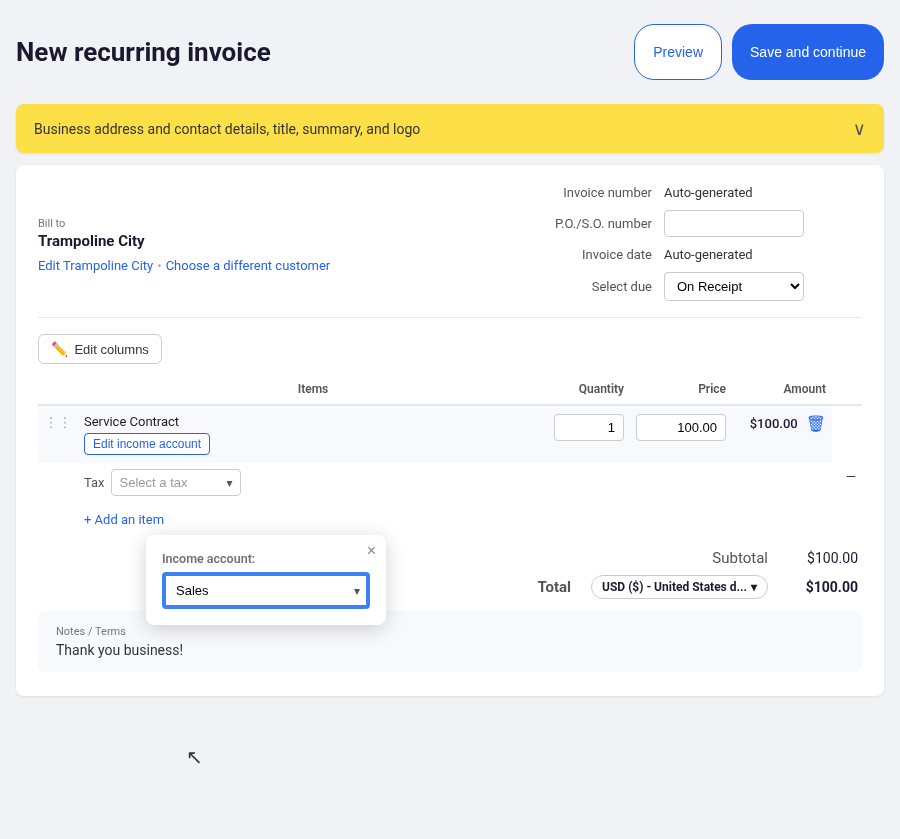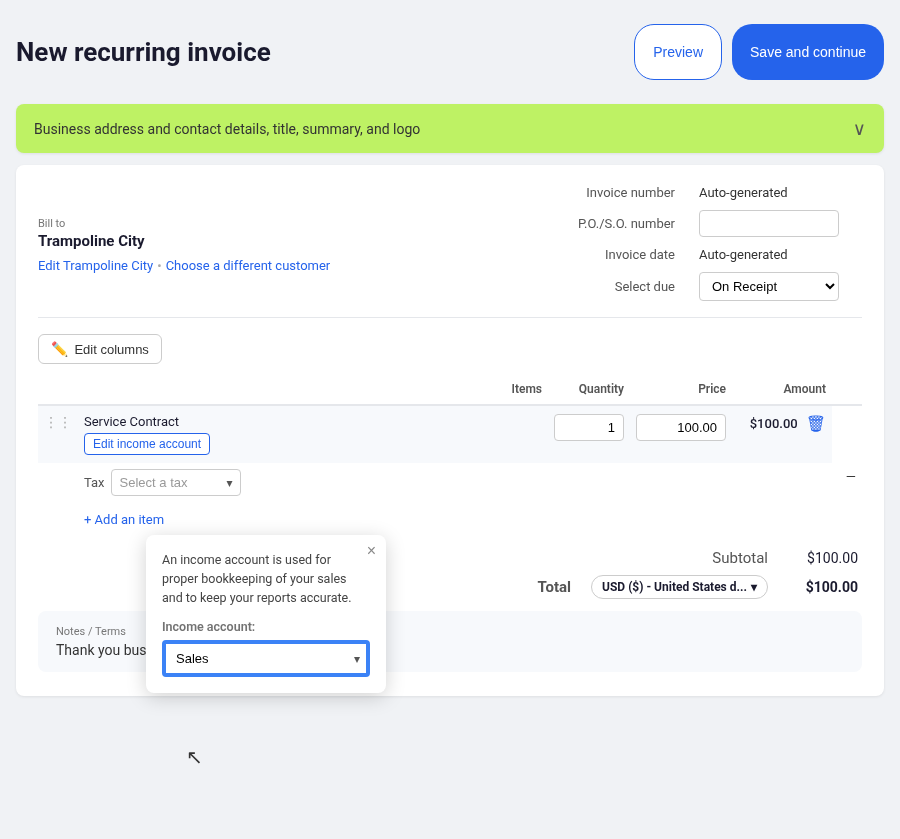--- a/index.html
+++ b/index.html
@@ -47,21 +47,21 @@
       color: white;
       border: none;
       padding: 20px 18px;
       border-radius: 20px;
       font-size: 14px;
       font-weight: 500;
       cursor: pointer;
     }
 
     .card {
-      background: #bef264;
+      background: #fde047;
       border-radius: 8px;
       margin-bottom: 12px;
       box-shadow: 0 1px 3px rgba(0,0,0,0.08);
     }
 
     .accordion-bar {
       display: flex;
       align-items: center;
       justify-content: space-between;
       padding: 14px 18px;
@@ -125,22 +125,22 @@
     .invoice-details {
       display: flex;
       flex-direction: column;
       gap: 10px;
       min-width: 320px;
     }
 
     .invoice-row {
       display: flex;
       align-items: center;
-      justify-content: center;
-      gap: 24px;
+      justify-content: flex-start;
+      gap: 12px;
     }
 
     .invoice-label {
       color: #555;
       font-size: 13px;
       text-align: right;
       min-width: 110px;
     }
 
     .invoice-value {
@@ -195,21 +195,21 @@
       color: #777;
       font-size: 14px;
     }
 
     .items-table {
       width: 100%;
       border-collapse: collapse;
     }
 
     .items-table th {
-      text-align: right;
+      text-align: center;
       font-size: 12px;
       font-weight: 600;
       color: #555;
       border-bottom: 2px solid #e5e7eb;
       padding: 6px 6px 8px;
     }
 
     .items-table th.right {
       text-align: right;
     }
@@ -639,21 +639,20 @@
   </div>
 
   <div class="notes-section">
     <div class="notes-label">Notes / Terms</div>
     <div class="notes-text">Thank you business!</div>
   </div>
 
   <div class="popover-overlay">
     <div class="popover">
       <button class="popover-close">×</button>
-      <p class="popover-description">An income account is used for proper bookkeeping of your sales and to keep your reports accurate.</p>
       <div class="popover-label">Income account:</div>
       <div class="popover-select-wrapper">
         <select class="popover-select">
           <option>Sales</option>
           <option>Other Income</option>
         </select>
       </div>
     </div>
 
     <div class="cursor-arrow">↖</div>

